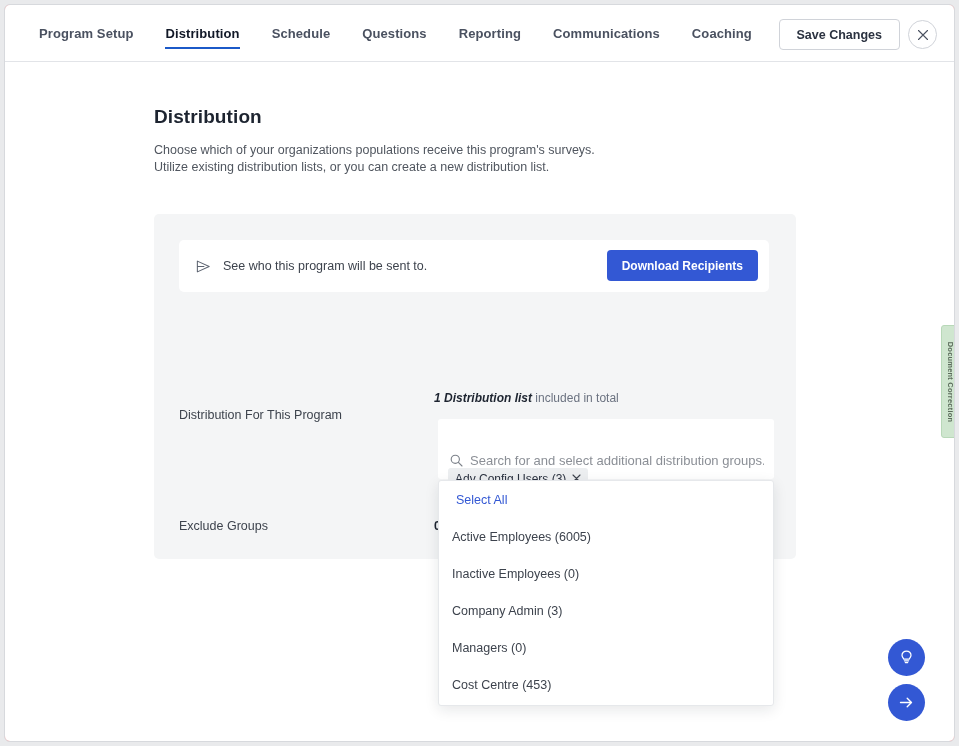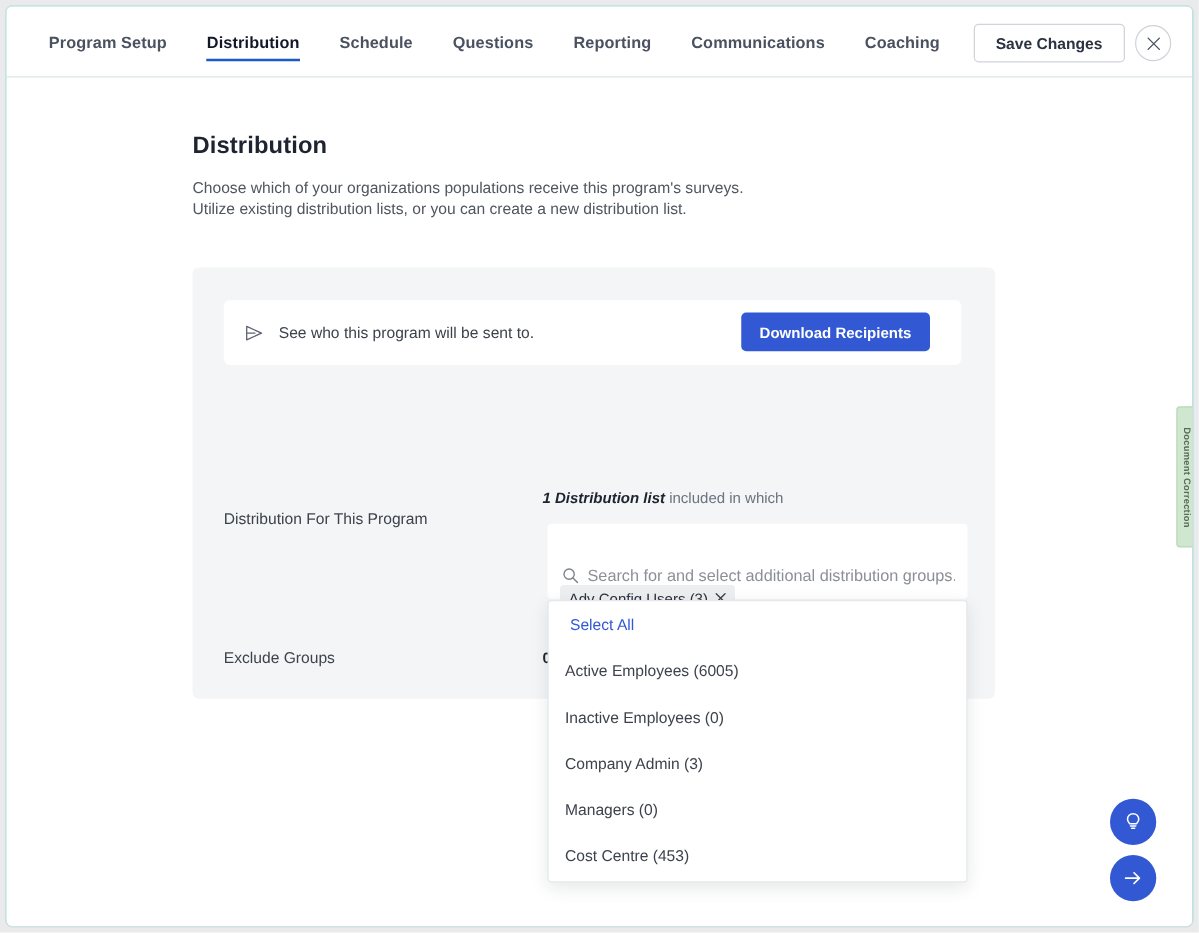--- a/index.html
+++ b/index.html
@@ -15,21 +15,21 @@
     -webkit-font-smoothing: antialiased;
   }
 
   
   #app-window {
     position: absolute;
     left: 4px;
     top: 4px;
     width: 951px;
     height: 738px;
-    background: #5eead4;
+    background: #fca5a5;
     border: 1px solid #d7d9dd;
     border-radius: 6px;
     overflow: hidden;
   }
 
   
   #top-bar {
     position: relative;
     height: 57px;
     background: #ffffff;
@@ -158,21 +158,21 @@
     flex: none;
     display: block;
   }
   #recipients-banner-text {
     margin-left: 11px;
     font-size: 12.5px;
     color: #3d434d;
   }
   #download-recipients-button {
     position: absolute;
-    right: 25px;
+    right: 11px;
     top: 10px;
     height: 31px;
     padding: 12px 15px;
     background: #3358d4;
     border: none;
     border-radius: 4px;
     color: #ffffff;
     font-family: "Liberation Sans", sans-serif;
     font-size: 12px;
     font-weight: bold;
@@ -405,21 +405,21 @@
         </svg>
         <span id="recipients-banner-text">See who this program will be sent to.</span>
         <button id="download-recipients-button">
           <span>Download Recipients</span>
         </button>
       </div>
 
       <div class="form-row-label" id="distribution-row-label">Distribution For This Program</div>
 
       <div id="distribution-summary">
-        <strong>1 Distribution list</strong><span> included in which</span>
+        <strong>1 Distribution list</strong><span> included in total</span>
       </div>
 
       <div class="form-row-label" id="exclude-row-label">Exclude Groups</div>
 
       <div id="exclude-summary">
         <strong>0</strong><span> Groups excluded</span>
       </div>
 
     </div>
 

